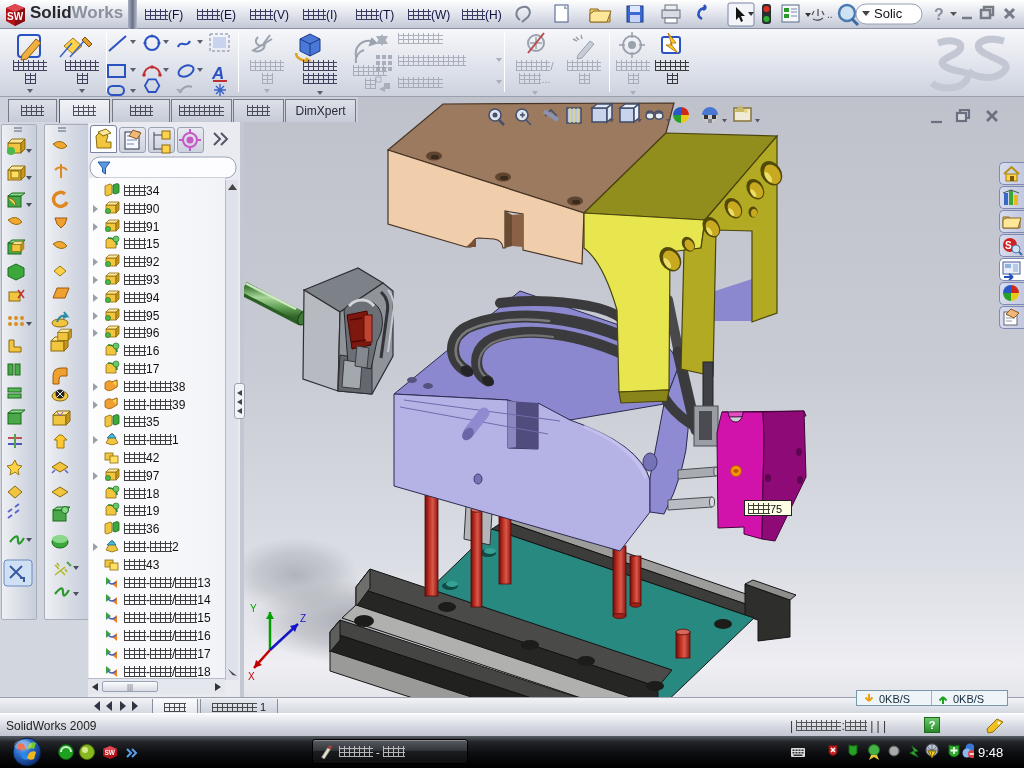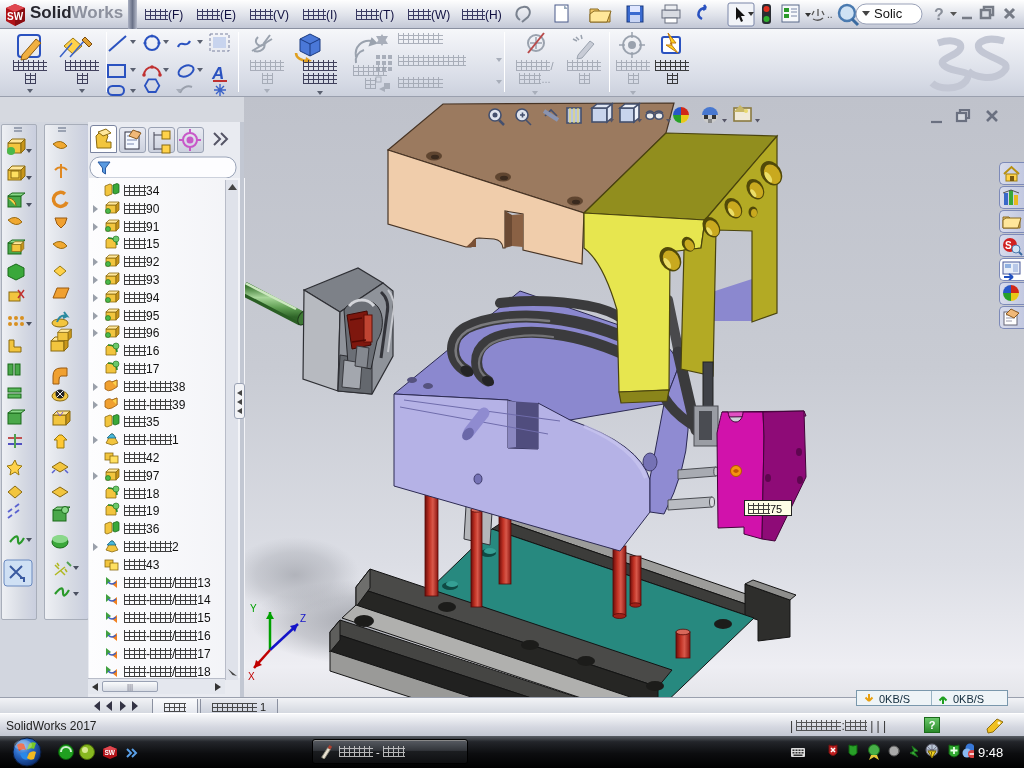--- a/index.html
+++ b/index.html
@@ -20,21 +20,21 @@
 .dis{color:#9ba1ad}
 .dar{position:absolute;width:0;height:0;border-left:3px solid transparent;border-right:3px solid transparent;border-top:4px solid #5a6070}
 
 #tabrow{left:0;top:97px;width:358px;height:25px;background:#ccd1db;z-index:5}
 .ctab{position:absolute;top:2px;height:23px;border:1px solid #737a88;border-bottom:none;background:linear-gradient(#dde0e8,#c6cbd7);color:#2a2a3a;font-size:12px;text-align:center;padding-top:4px}
 .ctabA{background:linear-gradient(#f2f3f7,#dde0ea);border-color:#5a6270;height:24px;z-index:6}
 
 #leftcol{left:0;top:122px;width:244px;height:575px;background:#d2d6df;z-index:4}
 .vtb{position:absolute;border:1px solid #a8aeba;background:linear-gradient(90deg,#eef0f4,#d6dae3 60%,#c9cede);border-radius:2px}
 #fmp{position:absolute;left:88px;top:0;width:152px;height:575px;background:#e9ebf1}
-#ftree{position:absolute;left:1px;top:56px;width:156px;height:500px;background:linear-gradient(90deg,#fdfdfe,#f2f3f7)}
+#ftree{position:absolute;left:1px;top:56px;width:136px;height:500px;background:linear-gradient(90deg,#fdfdfe,#f2f3f7)}
 .trow{position:absolute;left:2px;height:18px;font-size:12px;color:#111;white-space:nowrap}
 .texp{position:absolute;left:2px;width:0;height:0;border-top:4px solid transparent;border-bottom:4px solid transparent;border-left:5px solid #9aa0aa}
 .tico{position:absolute;left:13px;top:0px;width:16px;height:16px}
 .ttxt{position:absolute;left:33px;top:2px}
 #splitter{position:absolute;left:240px;top:0;width:4px;height:575px;background:#c2c7d2}
 
 #vp{left:244px;top:97px;width:780px;height:600px;background:linear-gradient(#bfc2cb,#c8cbd3 45%,#dcdee5 78%,#eeeef3 95%,#e4e5ea);z-index:1}
 
 .rtab{position:absolute;left:755px;width:25px;height:23px;background:linear-gradient(90deg,#d8dcec,#c2c8e0);border:1px solid #7d8ab8;border-right:none;border-radius:5px 0 0 5px}
 
@@ -548,20 +548,28 @@
       <div class="sep" style="left:238px"></div>
       <div class="sep" style="left:504px"></div>
       <div class="sep" style="left:609px"></div>
  <svg class="ab" style="left:900px;top:0" width="124" height="68" viewBox="0 0 124 68">
   <g fill="none" stroke="#c3c7d4" stroke-width="7">
    <path d="M38,14 c18,-6 30,2 18,10 c-8,5 -20,8 -10,14 c12,7 28,2 20,14 c-8,10 -28,8 -34,2"></path>
    <path d="M104,12 c-20,-6 -34,4 -20,12 c14,8 30,10 18,20 c-10,8 -28,4 -34,-2"></path>
   </g>
  </svg>
 </div>
+<div class="ab" id="tabrow">
+ <span class="ctab" style="left:8px;width:49px"><i class="z" style="width:23px"></i></span>
+ <span class="ctab ctabA" style="left:59px;width:51px"><i class="z" style="width:23px"></i></span>
+ <span class="ctab" style="left:112px;width:58px"><i class="z" style="width:23px"></i></span>
+ <span class="ctab" style="left:171px;width:61px"><i class="z" style="width:45px"></i></span>
+ <span class="ctab" style="left:233px;width:51px"><i class="z" style="width:23px"></i></span>
+ <span class="ctab" style="left:285px;width:71px">DimXpert</span>
+</div>
 <div class="ab" id="leftcol">
  <div class="vtb" style="left:1px;top:2px;width:36px;height:496px"></div>
  <div class="vtb" style="left:44px;top:2px;width:45px;height:496px"></div>
  <svg class="ab" style="left:0;top:0" width="90" height="500" viewBox="0 0 90 500">
   <defs>
    <g id="gbox">
             <rect x="-7" y="-5" width="13" height="10" fill="#f2c53e" stroke="#8a6a10"></rect>
             <path d="M-7,-5 l4,-4 h13 l-4,4 z" fill="#ffe79a" stroke="#8a6a10"></path>
             <path d="M6,-5 l4,-4 v10 l-4,4 z" fill="#c8961a" stroke="#8a6a10"></path>
           </g>
@@ -935,21 +943,21 @@
           <path d="M2,1 v10 M10,1 l-6,5 6,5 z"></path>
           <path d="M22,1 l-6,5 6,5 z"></path>
           <path d="M30,1 l6,5 -6,5 z"></path>
           <path d="M42,1 l6,5 -6,5 z M50,1 v10"></path>
         </g>
  </svg>
  <span class="mtab" style="left:152px;width:46px;background:linear-gradient(#fafbfd,#e4e7ee);padding-top:2px"><i class="z z9" style="width:22px"></i></span>
  <span class="mtab" style="left:200px;width:78px;background:linear-gradient(#e8eaf0,#ccd1dc);padding-top:2px"><i class="z z9" style="width:45px"></i> 1</span>
 </div>
 <div class="ab" id="status">
- <span class="ab" style="left:6px;top:5px;font-size:12px;color:#222">SolidWorks 2017</span>
+ <span class="ab" style="left:6px;top:5px;font-size:12px;color:#222">SolidWorks 2009</span>
  <span class="ab" style="left:790px;top:5px;font-size:12px;color:#333">| <i class="z" style="width:45px"></i>:<i class="z" style="width:22px"></i> | | |</span>
  <div class="ab" style="left:924px;top:3px;width:16px;height:16px;background:linear-gradient(#6ac86a,#2a8a2a);border:1px solid #1a6a1a;color:#fff;font-size:11px;font-weight:bold;text-align:center;line-height:15px">?</div>
  <svg class="ab" style="left:985px;top:3px" width="20" height="17">
         <path d="M2,12 L12,2 l6,3 -10,10 -5,1 z" fill="#f0c020" stroke="#907010"></path>
         <circle cx="14" cy="6" r="1.5" fill="#fff8d0"></circle>
       </svg>
 </div>
 <div class="ab" id="taskbar">
  <svg class="ab" style="left:8px;top:1px" width="38" height="31" viewBox="0 0 38 31">
   <defs>

